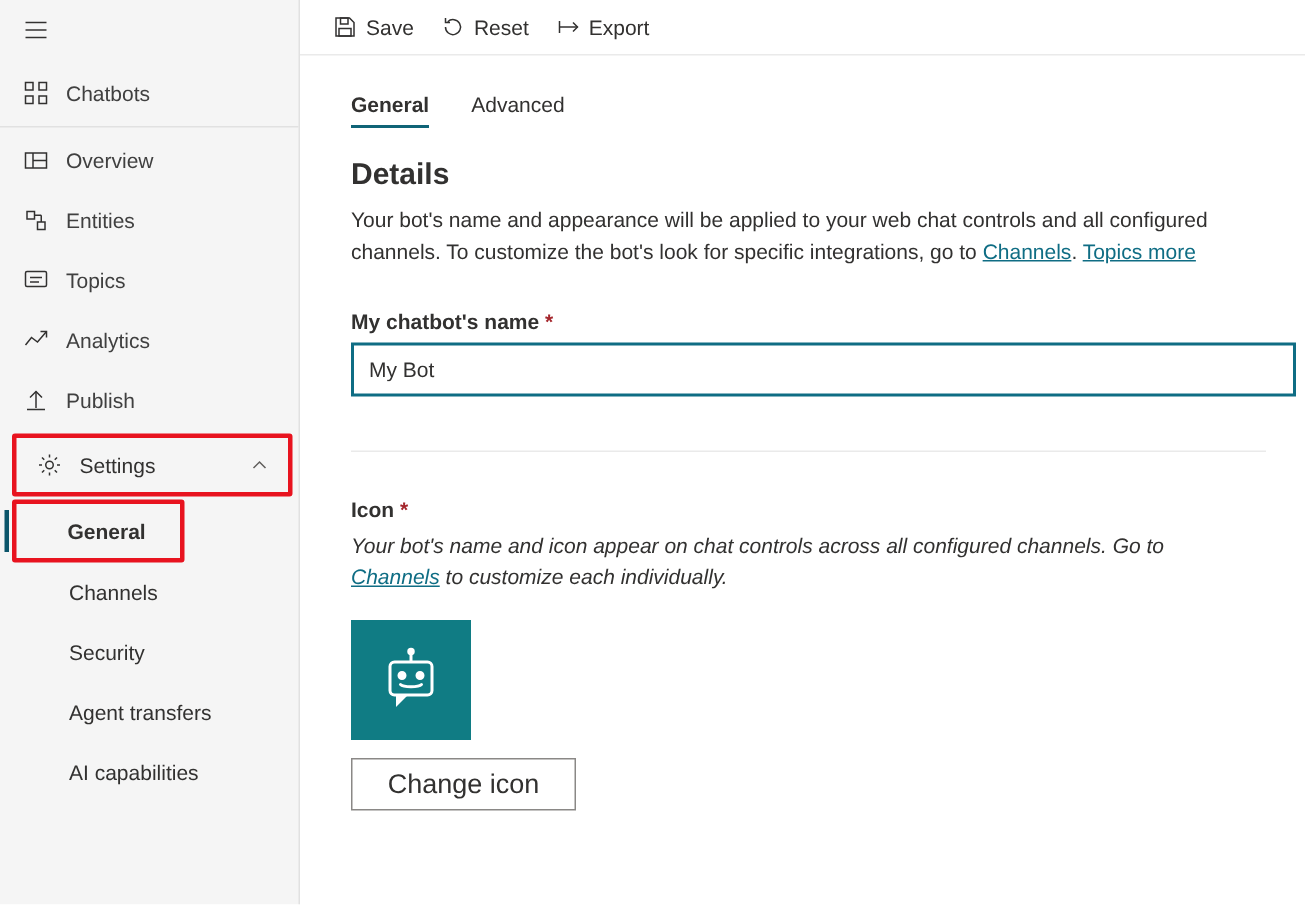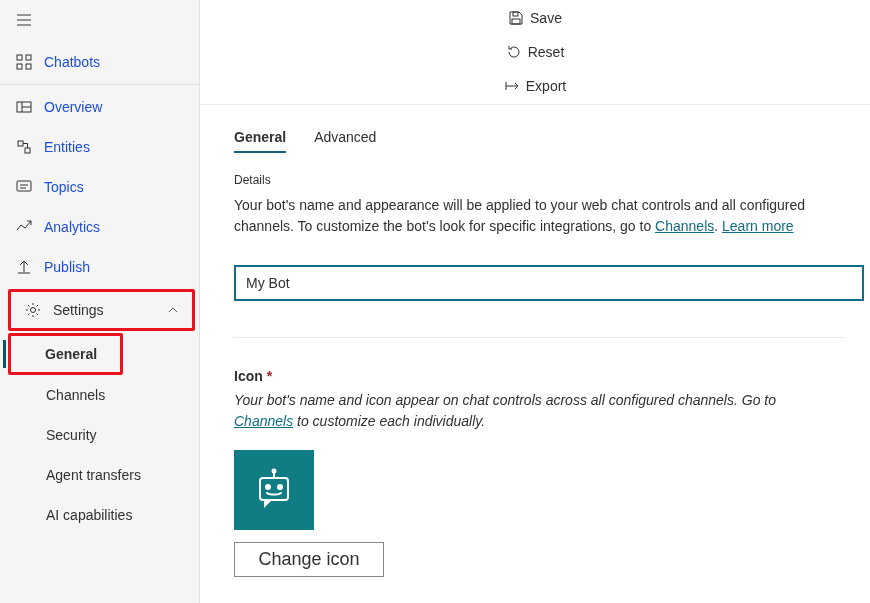--- a/index.html
+++ b/index.html
@@ -27,21 +27,21 @@
     .hamburger {
       padding: 12px 16px;
       cursor: pointer;
     }
     .nav-item {
       display: flex;
       align-items: center;
       padding: 12px 16px;
       gap: 12px;
       cursor: pointer;
-      color: #1d4ed8;
+      color: #404040;
     }
     .nav-item.top {
       border-bottom: 1px solid #e1e1e1;
       padding-top: 14px;
       padding-bottom: 14px;
     }
     .nav-section-top { margin-top: 2px; }
     .nav-item .icon {
       width: 16px;
       height: 16px;
@@ -100,21 +100,20 @@
       display: flex;
       flex-direction: column;
       overflow: hidden;
     }
     .toolbar {
       display: flex;
       align-items: center;
       gap: 18px;
       padding: 10px 22px;
       border-bottom: 1px solid #eaeaea;
-      flex-direction: column;
     }
     .toolbar-btn {
       display: flex;
       align-items: center;
       gap: 6px;
       cursor: pointer;
       font-size: 14px;
       color: #323130;
     }
     .toolbar-btn .icon { width: 16px; height: 16px; display:flex; align-items:center; justify-content:center;}
@@ -131,22 +130,22 @@
       padding: 6px 0;
       cursor: pointer;
       color: #323130;
       font-size: 14px;
     }
     .tab.active {
       font-weight: 600;
       border-bottom: 2px solid #106477;
     }
     h1.section-title {
-      font-size: 12px;
-      font-weight: 400;
+      font-size: 20px;
+      font-weight: 700;
       margin-bottom: 8px;
     }
     .description {
       color: #323130;
       line-height: 1.5;
       margin-bottom: 28px;
     }
     .description a, .icon-desc a {
       color: #0f6d84;
       text-decoration: underline;
@@ -355,23 +354,26 @@
         <div class="tab active">
           <span>General</span>
         </div>
         <div class="tab">
           <span>Advanced</span>
         </div>
       </div>
 
       <h1 class="section-title">Details</h1>
       <p class="description">
-        <span>Your bot's name and appearance will be applied to your web chat controls and all configured channels. To customize the bot's look for specific integrations, go to </span><a>Channels</a><span>. </span><a>Learn more</a>
+        <span>Your bot's name and appearance will be applied to your web chat controls and all configured channels. To customize the bot's look for specific integrations, go to </span><a>Channels</a><span>. </span><a>Topics more</a>
       </p>
 
+      <div class="field-label">
+        <span>My chatbot's name</span> <span class="req">*</span>
+      </div>
       <input type="text" class="text-input" value="My Bot" style="">
 
       <hr class="divider">
 
       <div class="field-label">
         <span>Icon</span> <span class="req">*</span>
       </div>
       <p class="icon-desc">
         <span>Your bot's name and icon appear on chat controls across all configured channels. Go to </span><a>Channels</a><span> to customize each individually.</span>
       </p>

